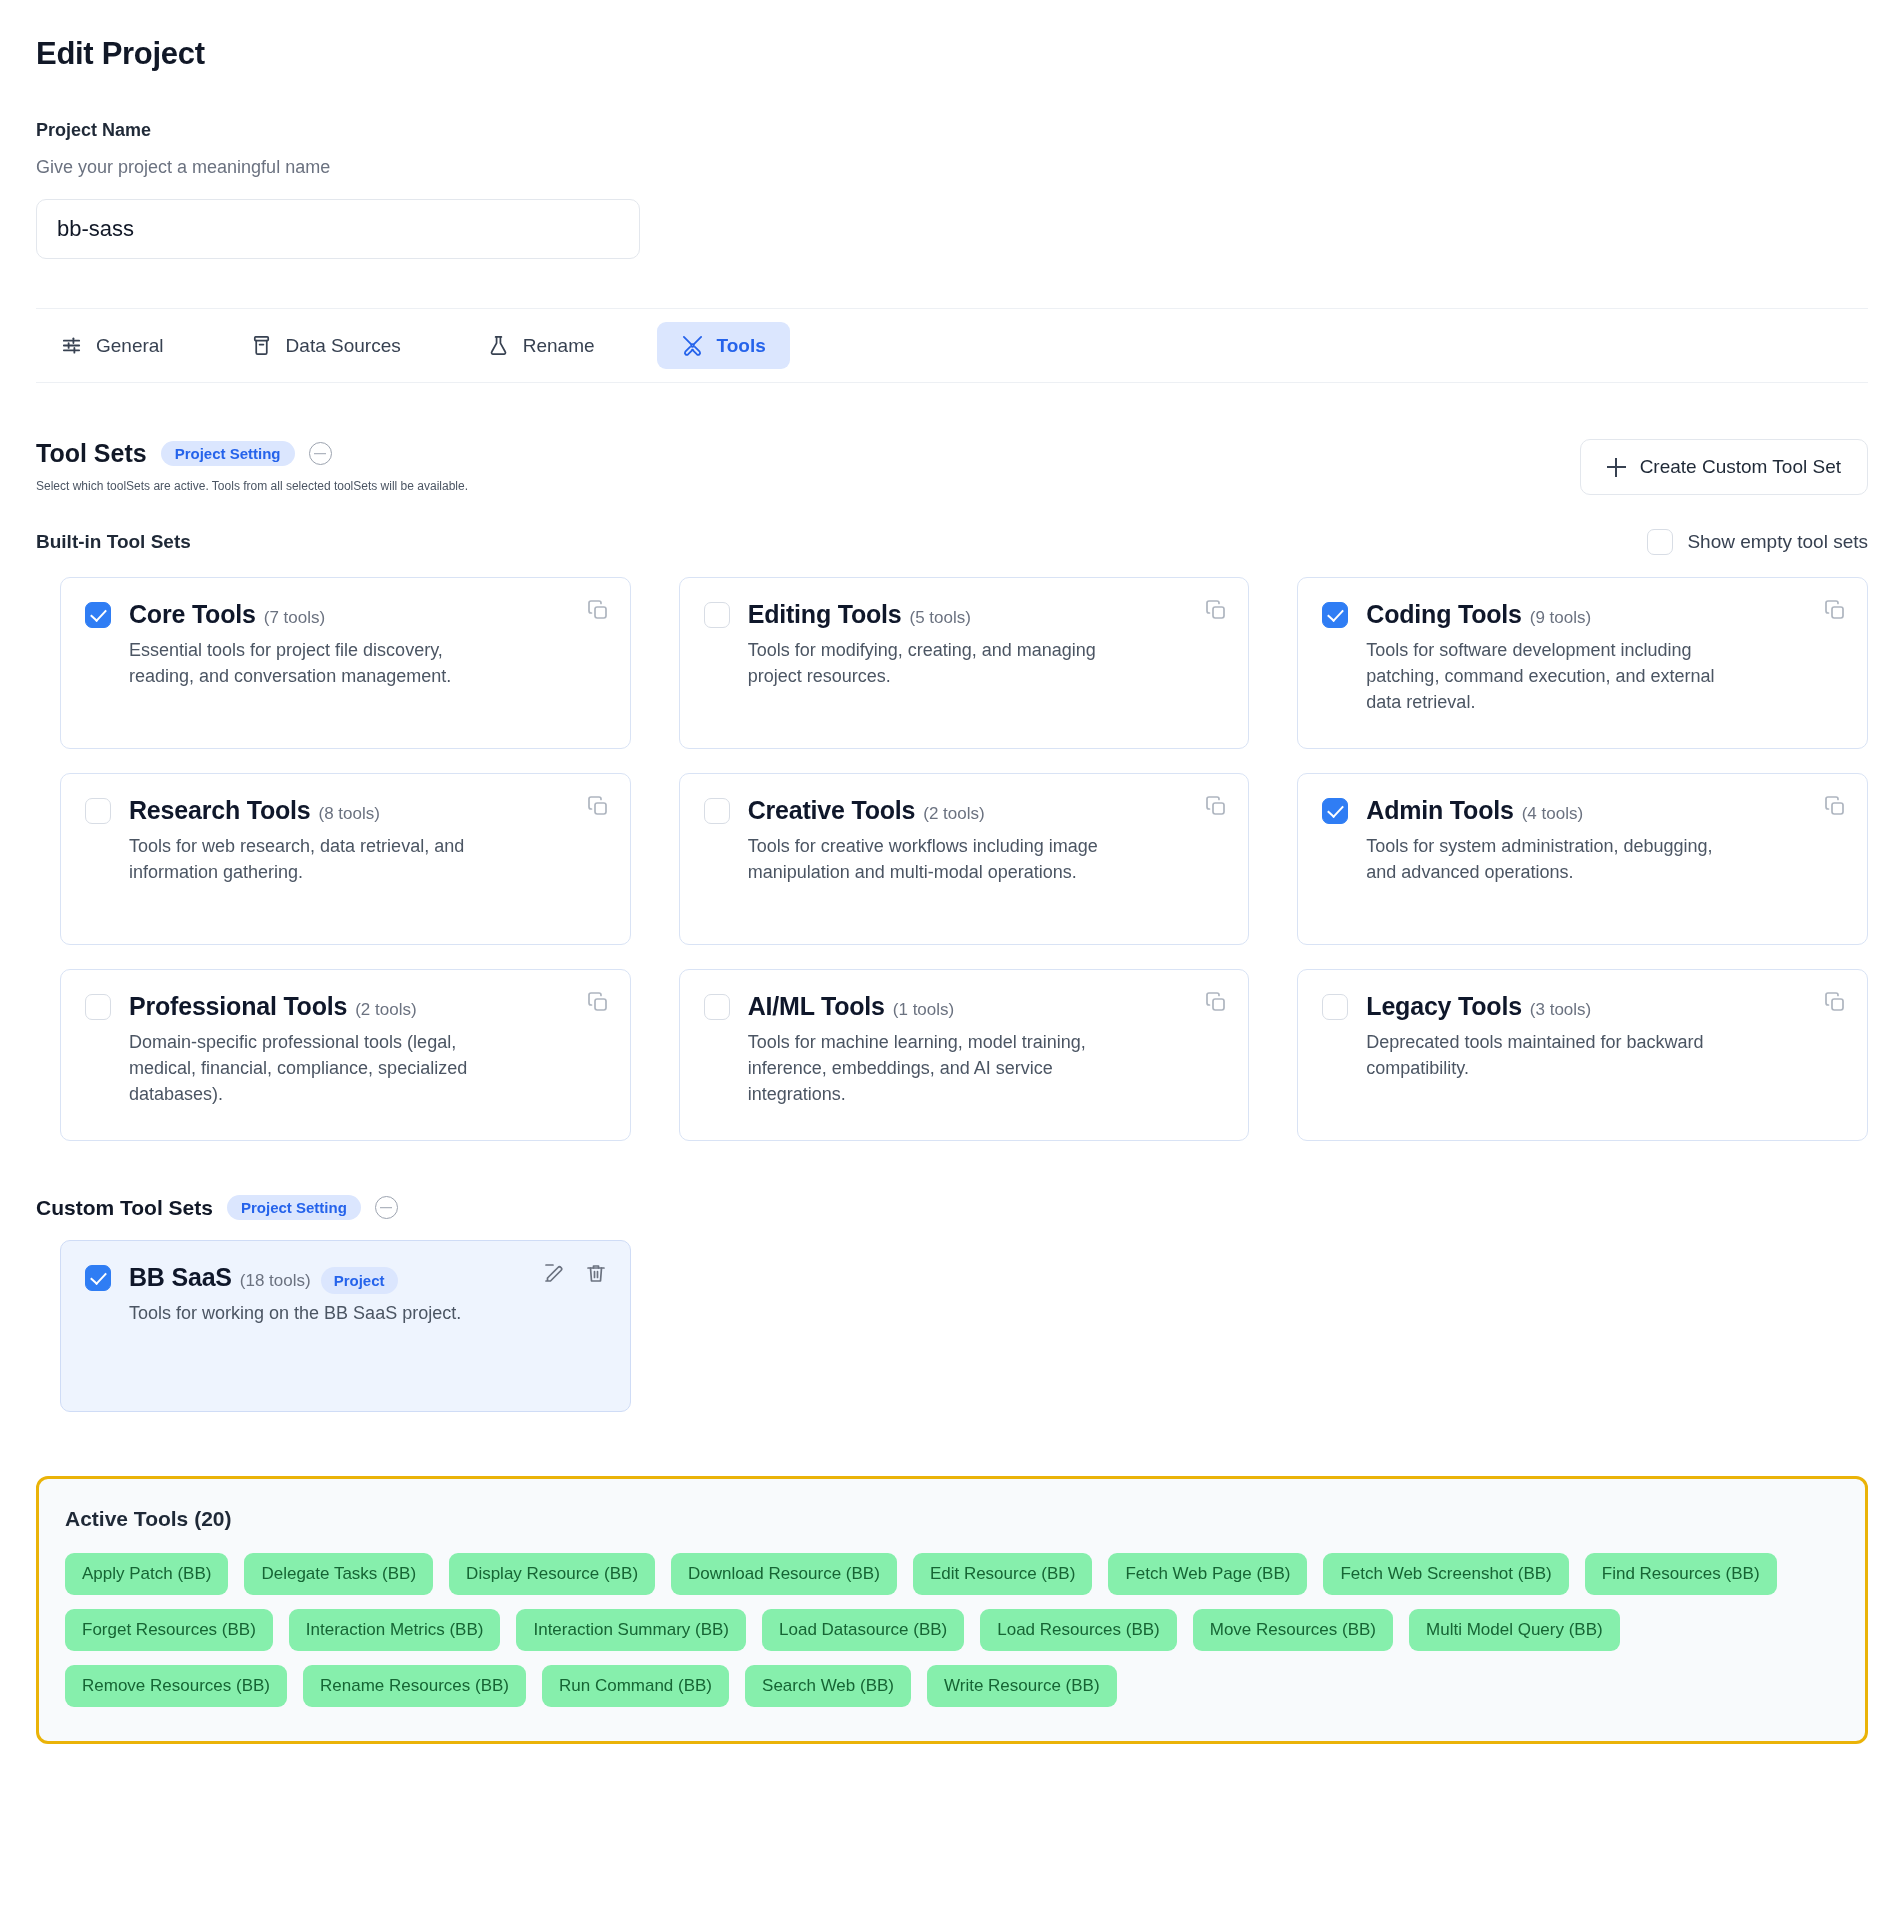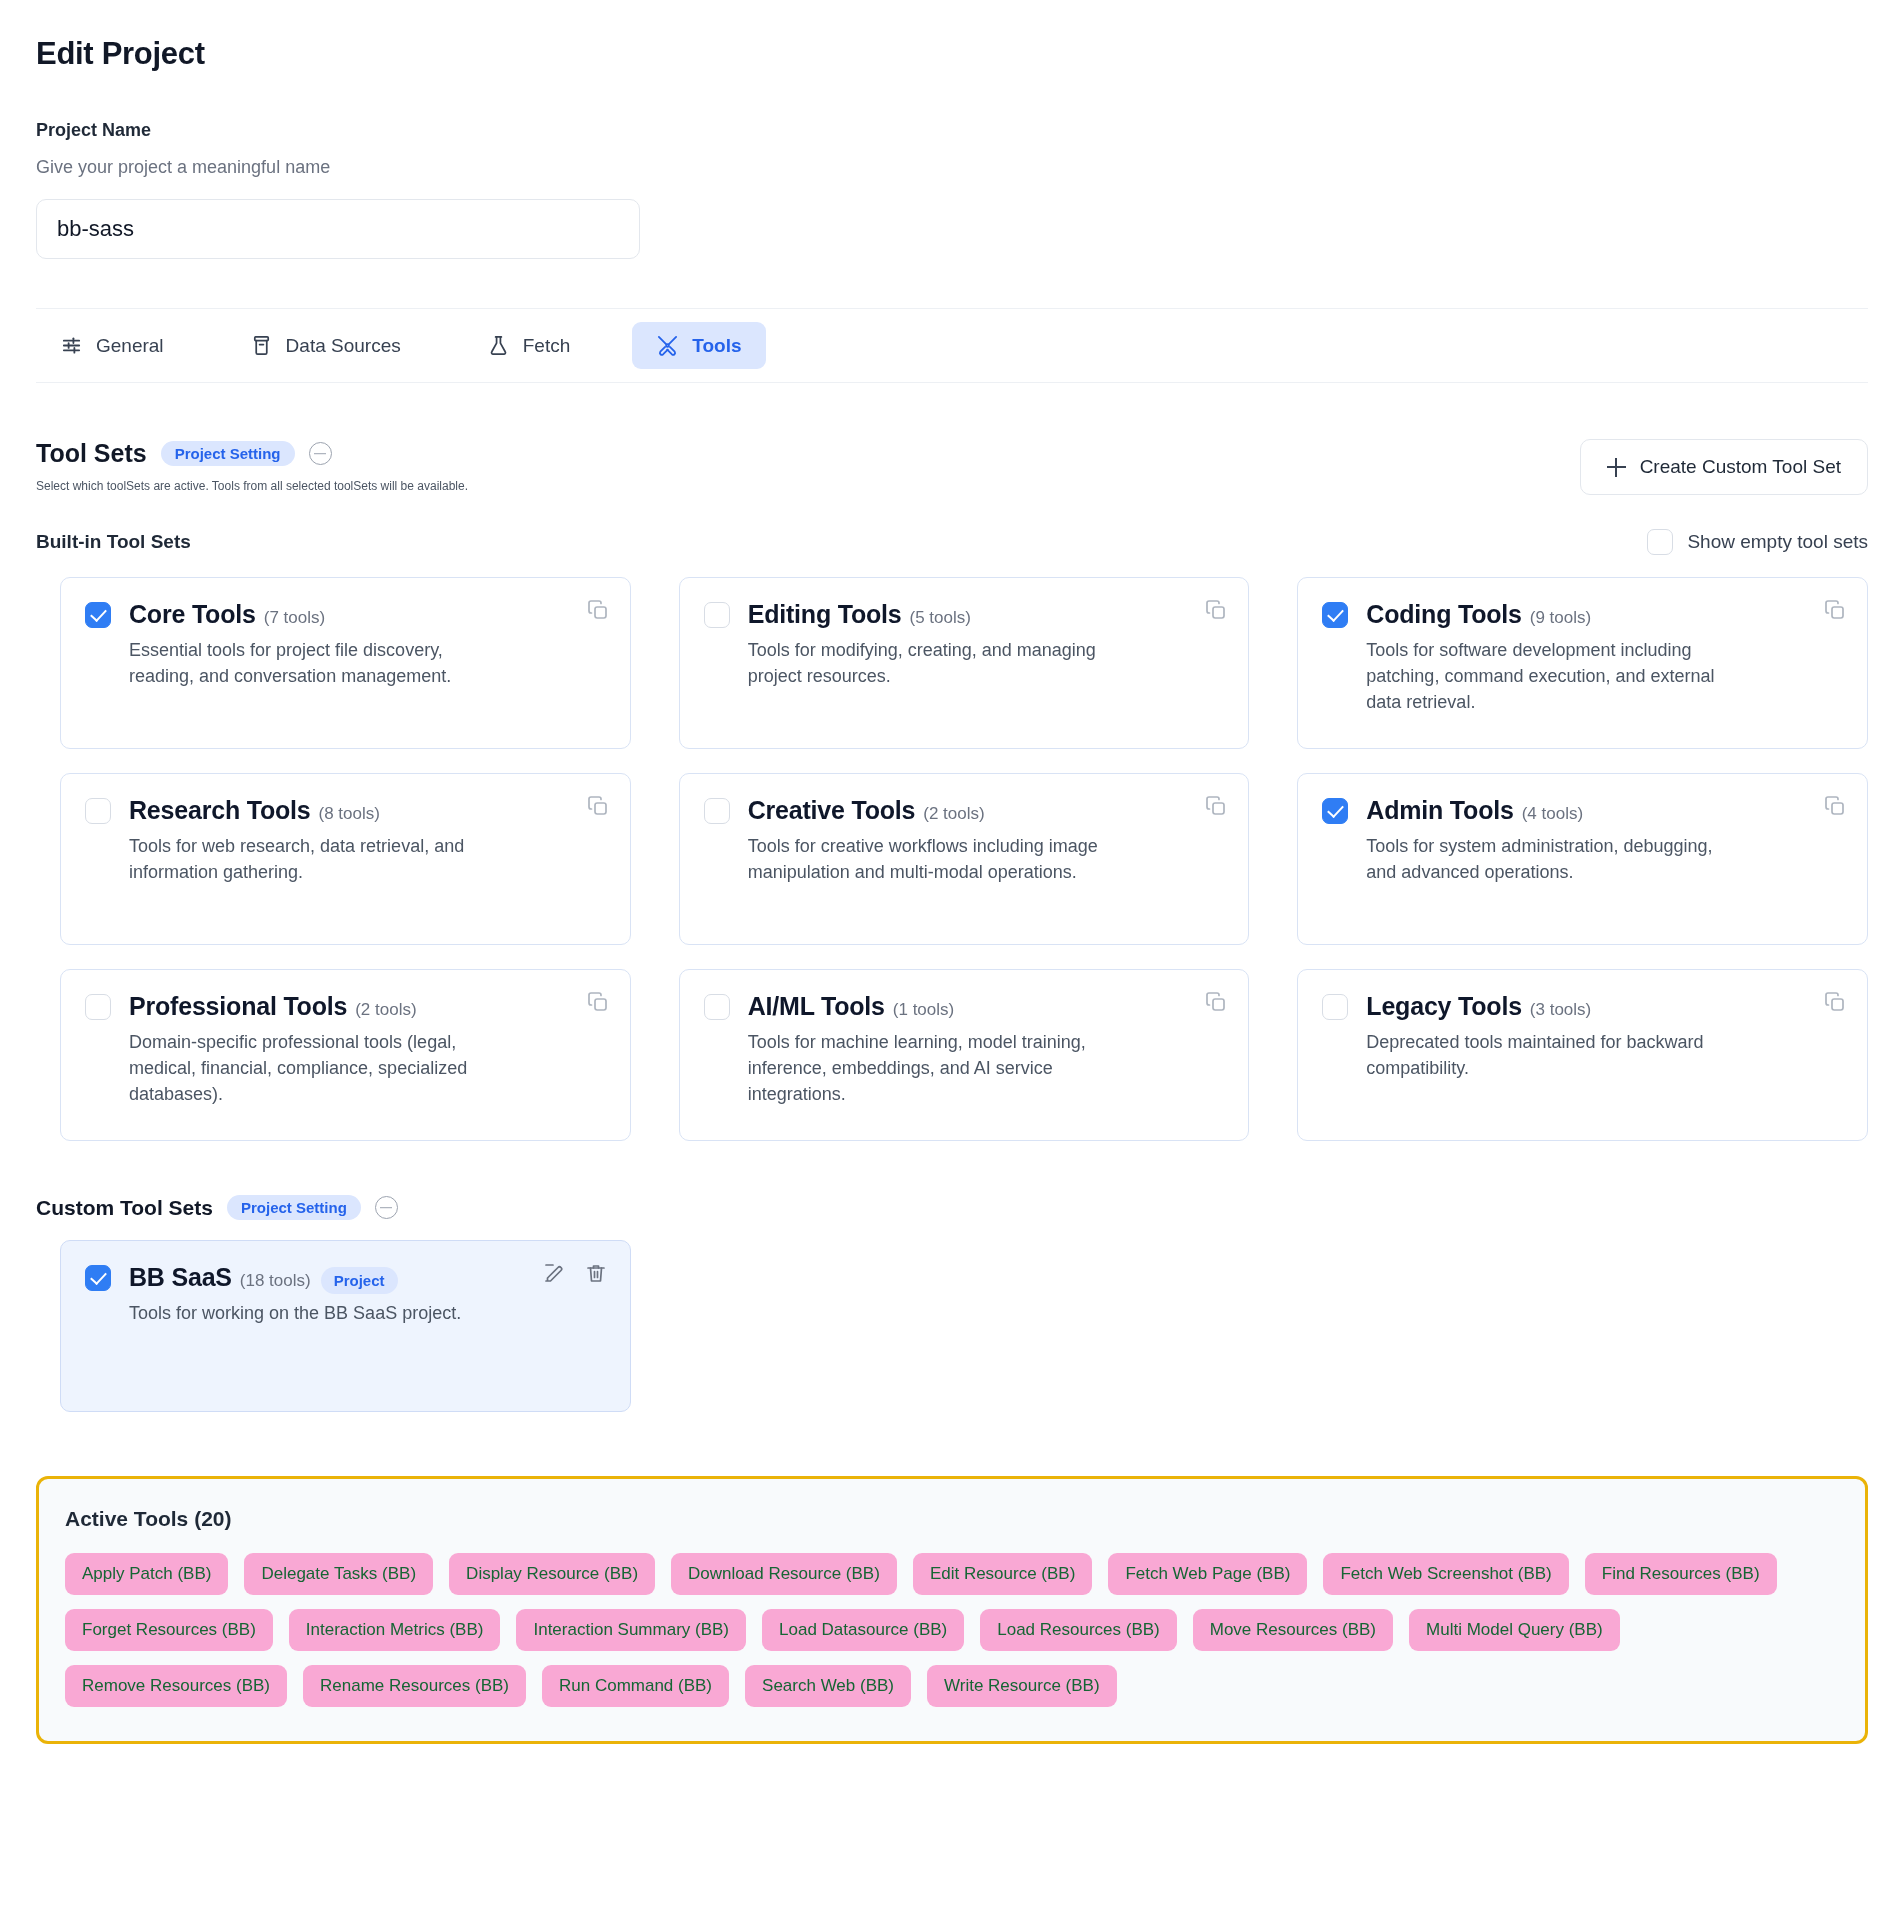--- a/index.html
+++ b/index.html
@@ -296,21 +296,21 @@
     font-weight: bold;
     color: #1f2937;
     margin-bottom: 22px;
   }
   .chips {
     display: flex;
     flex-wrap: wrap;
     gap: 14px 16px;
   }
   .chip {
-    background: #f9a8d4;
+    background: #86efac;
     color: #166534;
     font-size: 17px;
     padding: 11px 17px;
     border-radius: 9px;
     white-space: nowrap;
     cursor: pointer;
   }
 </style>
 </head>
 <body>
@@ -349,21 +349,21 @@
       </span>
       <span>Data Sources</span>
     </div>
     <div class="tab">
       <span>
         <svg width="23" height="23" viewBox="0 0 24 24" fill="none" stroke="#374151" stroke-width="1.8" stroke-linecap="round" stroke-linejoin="round">
           <path d="M10 3v6.5L5 18.5a1.6 1.6 0 0 0 1.4 2.5h11.2a1.6 1.6 0 0 0 1.4-2.5L14 9.5V3"></path>
           <line x1="9" y1="3" x2="15" y2="3"></line>
         </svg>
       </span>
-      <span>Fetch</span>
+      <span>Rename</span>
     </div>
     <div class="tab active">
       <span>
         <svg width="23" height="23" viewBox="0 0 24 24" fill="none" stroke="#2563eb" stroke-width="1.9" stroke-linecap="round" stroke-linejoin="round">
           <path d="M3 3l8 8M21 3l-8 8"></path>
           <path d="M14.5 13.5l5 5a2 2 0 0 1-2.8 2.8l-5-5"></path>
           <path d="M9.5 13.5l-5 5a2 2 0 0 0 2.8 2.8l5-5"></path>
           <circle cx="12" cy="12" r="1.4"></circle>
         </svg>
       </span>

